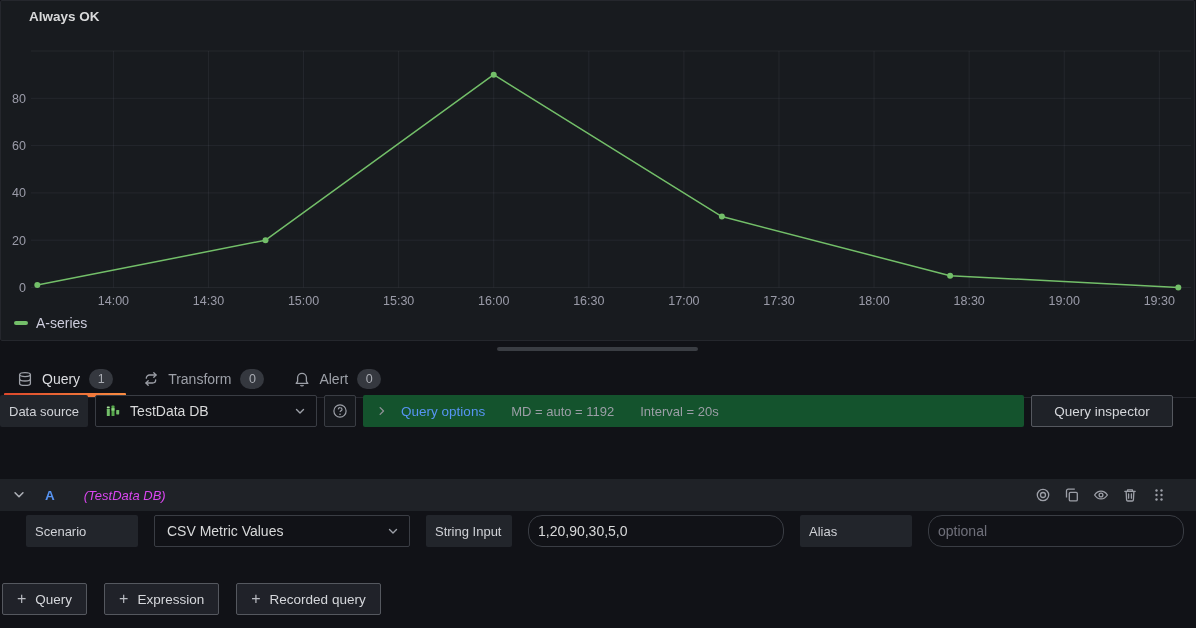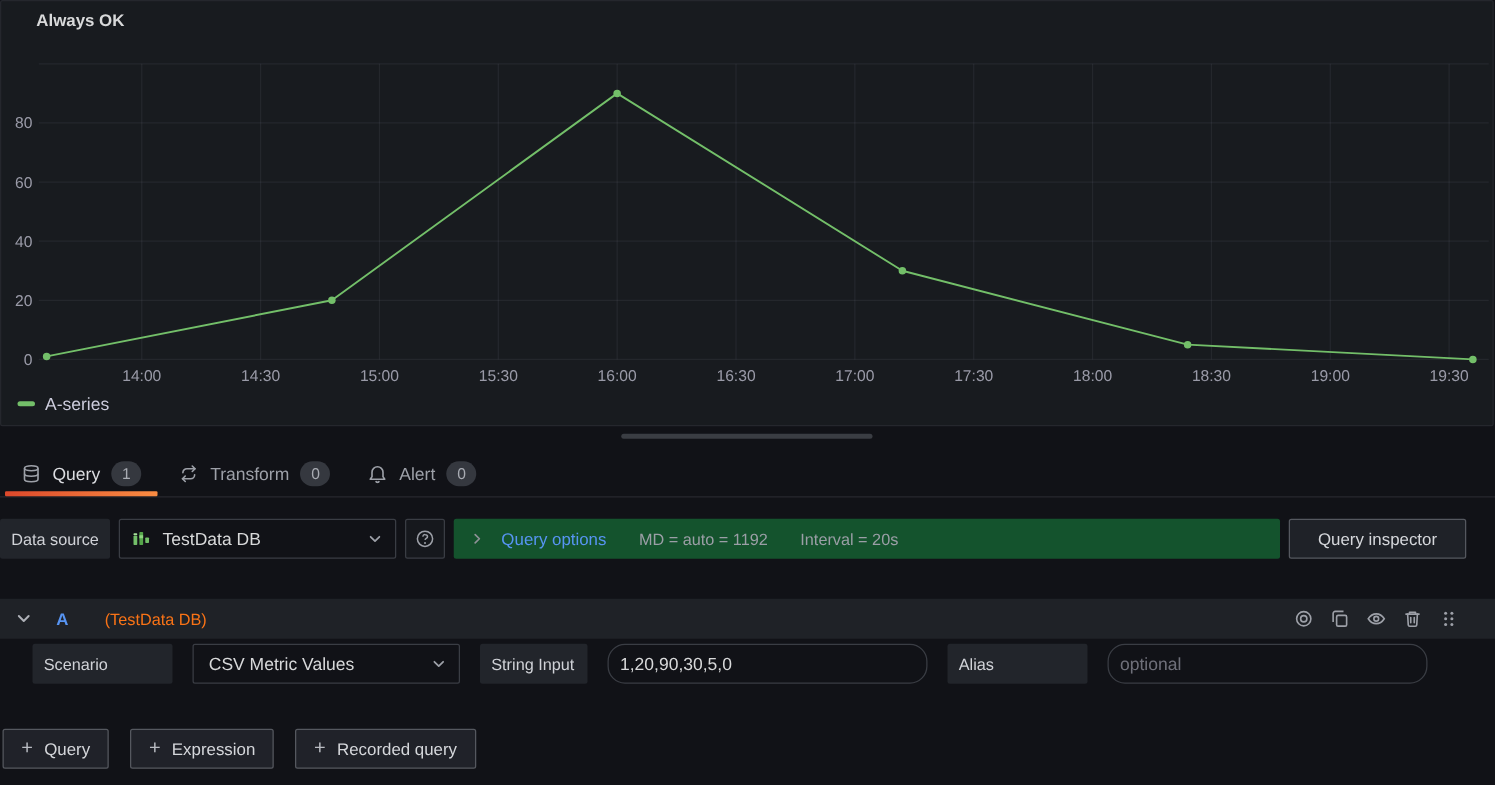--- a/index.html
+++ b/index.html
@@ -32,21 +32,21 @@
   .tab .badge { height:20px; min-width:24px; padding:0 7px; border-radius:10px;
     background:#35383f; color:#a9acb3; font-size:12.5px;
     display:flex; align-items:center; justify-content:center; }
   .tab .underline { display:none; }
   .tab.active .underline { display:block; position:absolute; left:2px; right:2px; bottom:0;
     height:4px; border-radius:1px; background:linear-gradient(90deg,#dd482b,#fa8c42); }
   .ticon { width:16px; height:16px; color:#9da0a8; display:flex; }
   .ticon svg, .icon16 svg { width:100%; height:100%; }
 
   
-  .toolbar { position:absolute; left:0; top:415px; width:1173px; height:32px; display:flex; gap:7px; }
+  .toolbar { position:absolute; left:0; top:395px; width:1173px; height:32px; display:flex; gap:7px; }
   .box-label { background:#22252b; border-radius:2px; display:flex; align-items:center;
     padding:0 9px; font-size:13px; font-weight:500; color:#d0d2d7; white-space:nowrap; }
   .select { background:#111217; border:1px solid #3a3d44; border-radius:2px;
     display:flex; align-items:center; padding:0 9px; gap:9px; font-size:14px;
     color:#d8d9da; cursor:pointer; }
   .ds-select { width:222px; }
   .select .chev { margin-left:auto; width:14px; height:14px; color:#9da0a8; display:flex; }
   .help-btn { width:32px; border:1px solid #3a3d44; border-radius:2px; background:#16181d;
     display:flex; align-items:center; justify-content:center; color:#9da0a8; cursor:pointer; }
   .icon16 { width:16px; height:16px; display:flex; }
@@ -57,27 +57,27 @@
   .qo-stat { margin-left:26px; color:#9b9ea6; font-size:13px; }
   .inspector-btn { width:142px; border:1px solid #55585f; border-radius:2px; background:#1f2228;
     color:#d5d7db; font-weight:500; font-size:13.5px; display:flex; align-items:center;
     justify-content:center; cursor:pointer; }
 
   
   .query-header { position:absolute; left:0; top:479px; width:1196px; height:32px;
     background:#1f2227; display:flex; align-items:center; padding:0 12px; }
   .qh-chevron { width:14px; height:14px; color:#aeb1b7; display:flex; cursor:pointer; }
   .qh-ref { color:#5794f2; font-weight:700; font-size:13.5px; margin-left:19px; cursor:pointer; }
-  .qh-ds { color:#f97316; font-size:13px; margin-left:29px; }
+  .qh-ds { font-style:italic; color:#d946ef; font-size:13px; margin-left:29px; }
   .qh-actions { margin-left:auto; display:flex; gap:13px; margin-right:17px; color:#9da0a8; align-items:center; }
   .qh-actions .icon16 { cursor:pointer; }
 
   .editor-row { position:absolute; left:26px; top:515px; height:32px; display:flex; gap:16px; }
   .w112 { width:112px; } .w86 { width:86px; }
-  .field-select { width:214px;padding-left:12px; }
+  .field-select { width:256px;padding-left:12px; }
   .text-input { width:256px; height:32px; background:#111217; border:1px solid #3a3d44;
     border-radius:14px; color:#d8d9da; font-size:14px; padding:0 9px;
     font-family:"Liberation Sans","DejaVu Sans",sans-serif; outline:none; }
   .text-input::placeholder { color:rgba(204,204,220,0.5); }
 
   
   .actions-row { position:absolute; left:2px; top:583px; display:flex; gap:17px; }
   .btn { height:32px; padding:0 14px; border:1px solid #55585f; border-radius:2px;
     background:#202229; color:#d5d7db; font-size:13.5px; font-weight:500;
     display:flex; align-items:center; gap:9px; cursor:pointer; }

